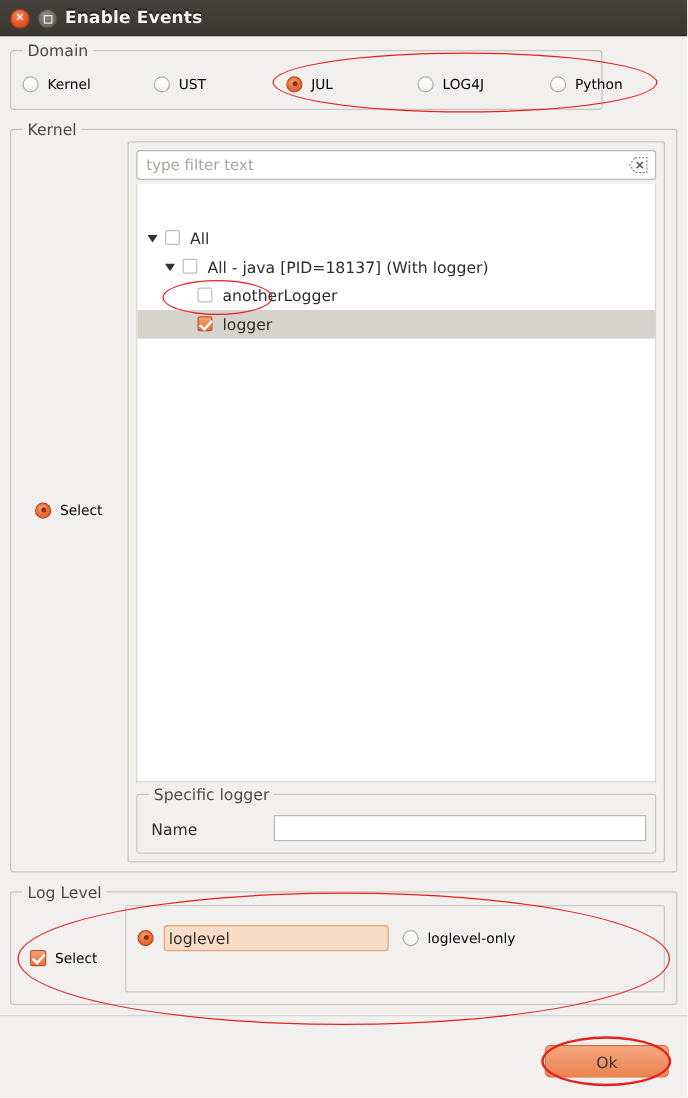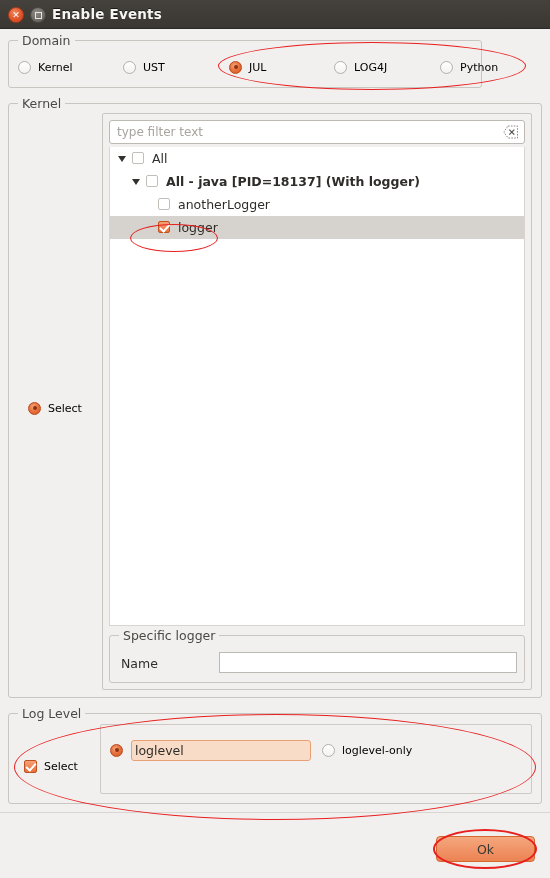--- a/index.html
+++ b/index.html
@@ -192,20 +192,21 @@
     overflow: hidden;
   }
   .tree-row {
     position: absolute;
     left: 0;
     width: 100%;
     height: 23px;
     display: flex;
     align-items: center;
     box-sizing: border-box;
+    margin-top: 32px;
   }
   .tree-row.selected {
     background: #d6d2ce;
   }
   .twisty {
     position: absolute;
     width: 0; height: 0;
     border-left: 4.5px solid transparent;
     border-right: 4.5px solid transparent;
     border-top: 6px solid #33312d;
@@ -403,21 +404,21 @@
     </div>
 
     <div class="tree">
 
       <div class="tree-row" style="top:0px;">
         <span class="twisty" style="left:8px; top:9px;"></span>
         <span class="tree-cbx" style="left:22px; top:5px;"></span>
         <span class="tree-label" style="left:42px;">All</span>
       </div>
 
-      <div class="tree-row" style="top:23px;font-weight:bold;">
+      <div class="tree-row" style="top:23px;">
         <span class="twisty" style="left:22px; top:9px;"></span>
         <span class="tree-cbx" style="left:36px; top:5px;"></span>
         <span class="tree-label" style="left:56px;">All - java [PID=18137] (With logger)</span>
       </div>
 
       <div class="tree-row" style="top:46px;">
         <span class="tree-cbx" style="left:48px; top:5px;"></span>
         <span class="tree-label" style="left:68px;">anotherLogger</span>
       </div>
 

